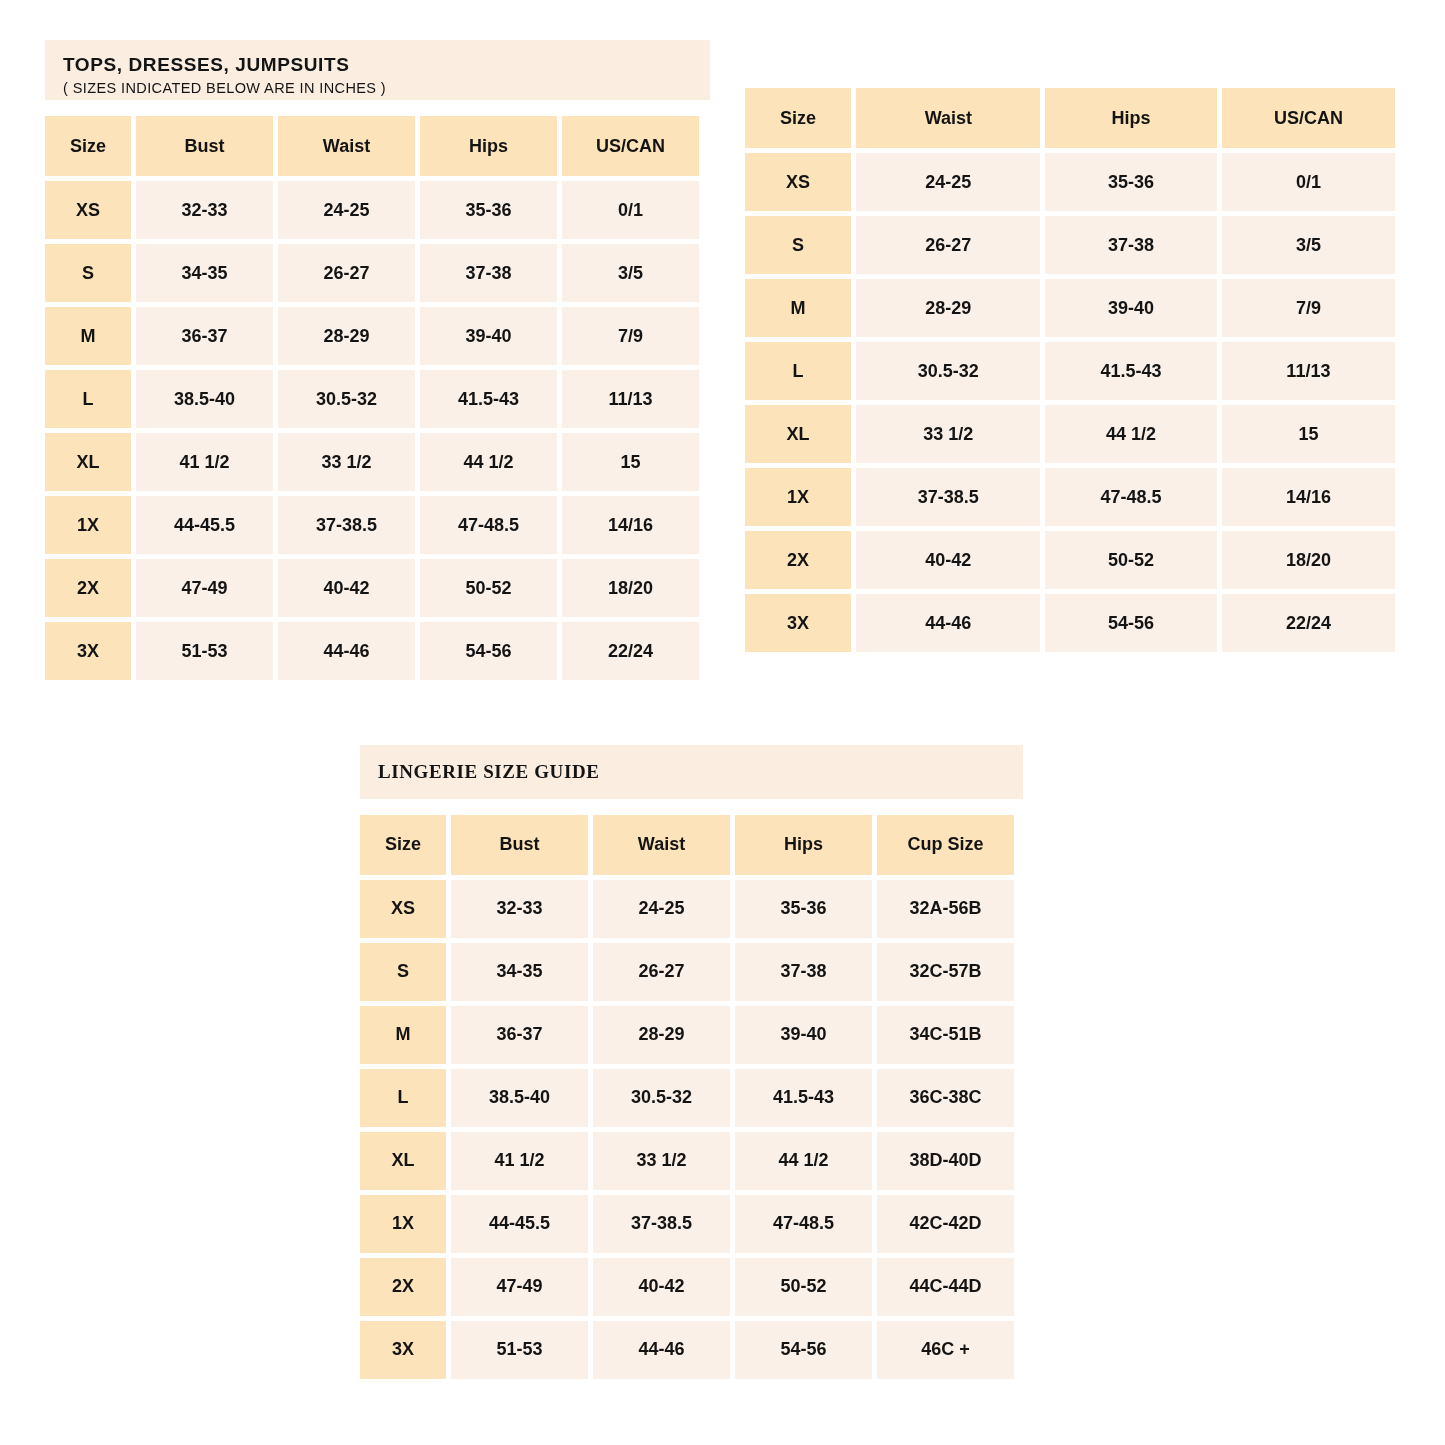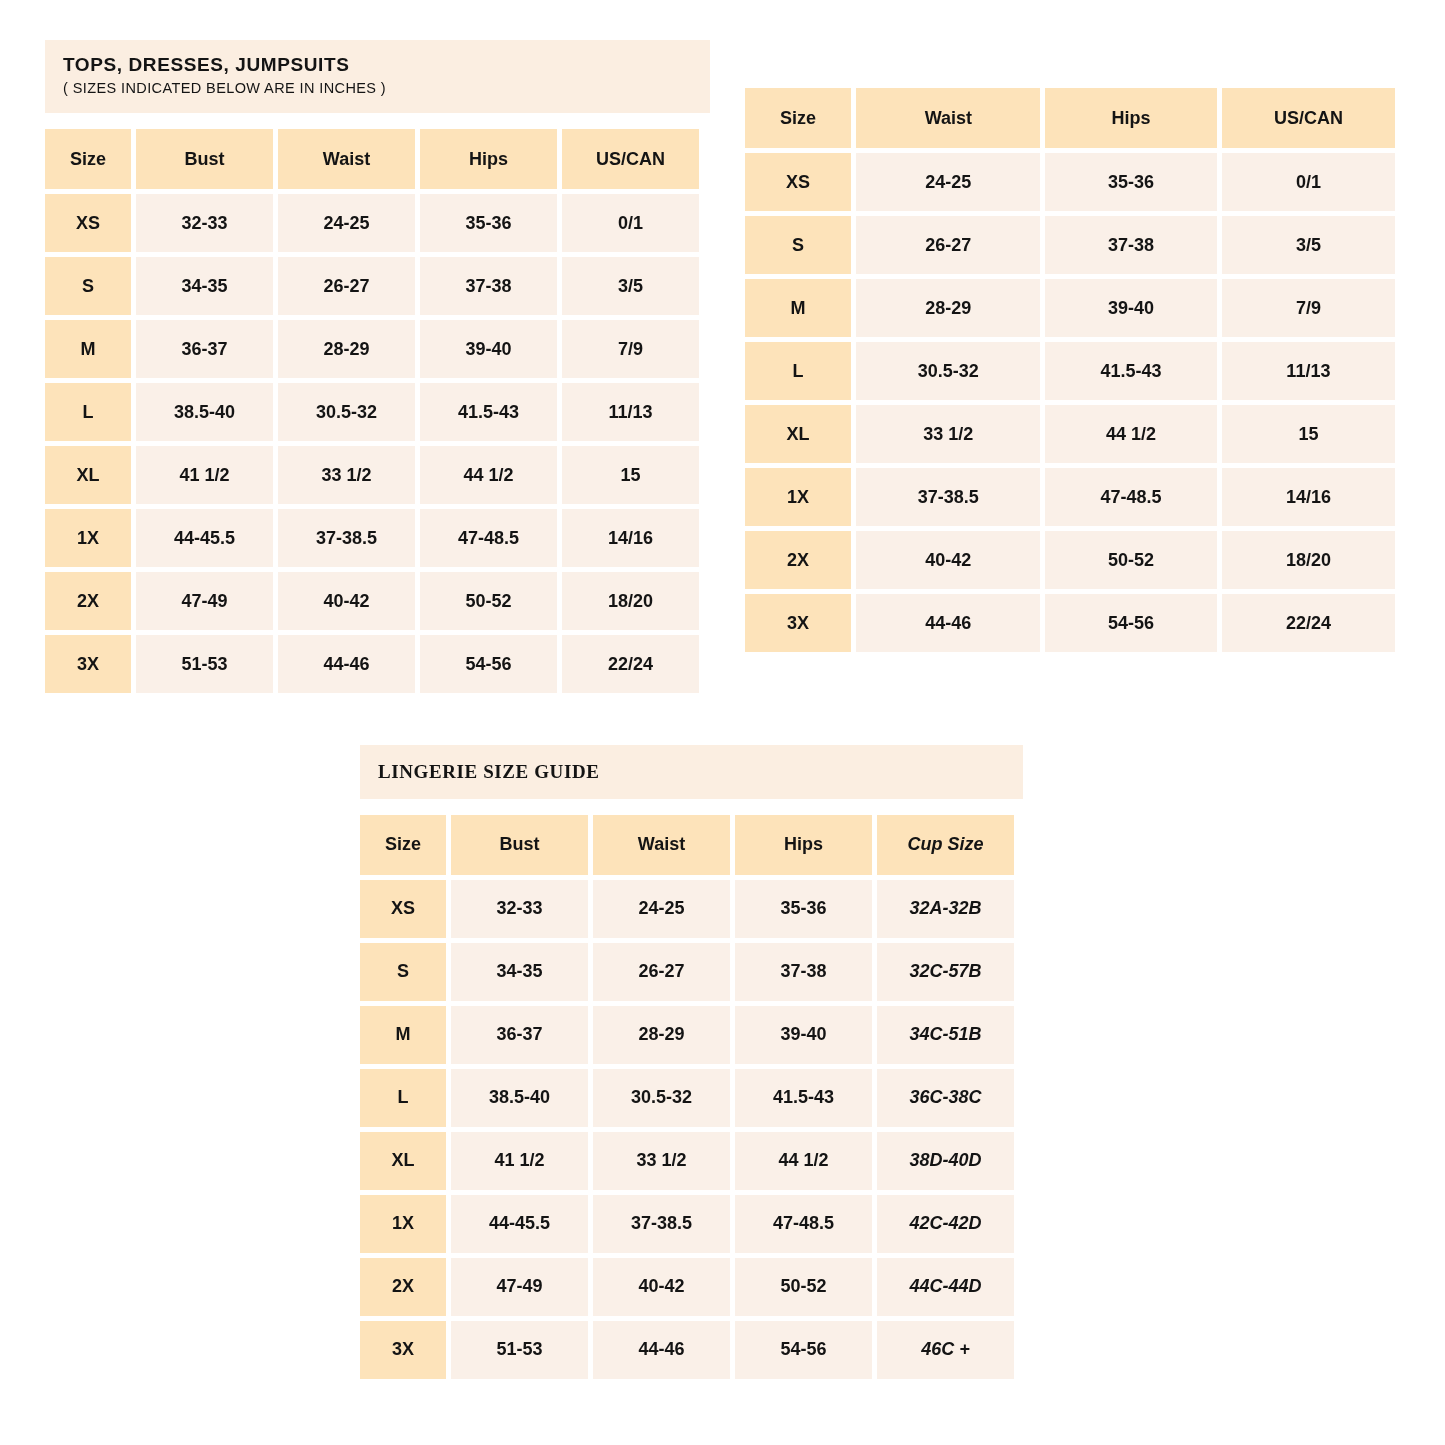--- a/index.html
+++ b/index.html
@@ -22,21 +22,21 @@
     height: 1445px;
   }
 
   
   .block {
     position: absolute;
   }
 
   .block-title {
     background: #fbeee1;
-    padding: 12px 18px 14px 18px;
+    padding: 12px 18px 1px 18px;
     box-sizing: border-box;
   }
   .block-title .t1 {
     font-size: 19px;
     font-weight: bold;
     letter-spacing: 0.6px;
     line-height: 1.35;
     text-transform: uppercase;
     color: #141414;
   }
@@ -87,21 +87,21 @@
   .jeans .c0 { width: 108px; }
   .jeans .c1 { width: 188px; }
   .jeans .c2 { width: 175px; }
   .jeans .c3 { width: 176px; }
 
   
   .ling .c0 { width: 86px; }
   .ling .c1 { width: 137px; }
   .ling .c2 { width: 137px; }
   .ling .c3 { width: 137px; }
-  .ling .c4 { width: 137px; font-style: italic; }
+  .ling .c4 { width: 137px; }
 
   
   #block-tops  { left: 45px;  top: 40px;  width: 665px; }
   #block-jeans { left: 745px; top: 72px;  width: 655px; }
   #block-ling  { left: 360px; top: 745px; width: 663px; }
 
   #block-jeans .block-title { padding-top: 14px; padding-bottom: 14px; }
   #block-ling .block-title  { padding-top: 14px; padding-bottom: 14px; font-family: Liberation Serif, serif; }
 </style>
 </head>
@@ -261,21 +261,21 @@
           <th class="c3">Hips</th>
           <th class="c4">Cup Size</th>
         </tr>
       </thead>
       <tbody>
         <tr>
           <td class="sizecol c0">XS</td>
           <td class="val c1">32-33</td>
           <td class="val c2">24-25</td>
           <td class="val c3">35-36</td>
-          <td class="val c4">32A-32B</td>
+          <td class="val c4">32A-56B</td>
         </tr>
         <tr>
           <td class="sizecol c0">S</td>
           <td class="val c1">34-35</td>
           <td class="val c2">26-27</td>
           <td class="val c3">37-38</td>
           <td class="val c4">32C-57B</td>
         </tr>
         <tr>
           <td class="sizecol c0">M</td>

